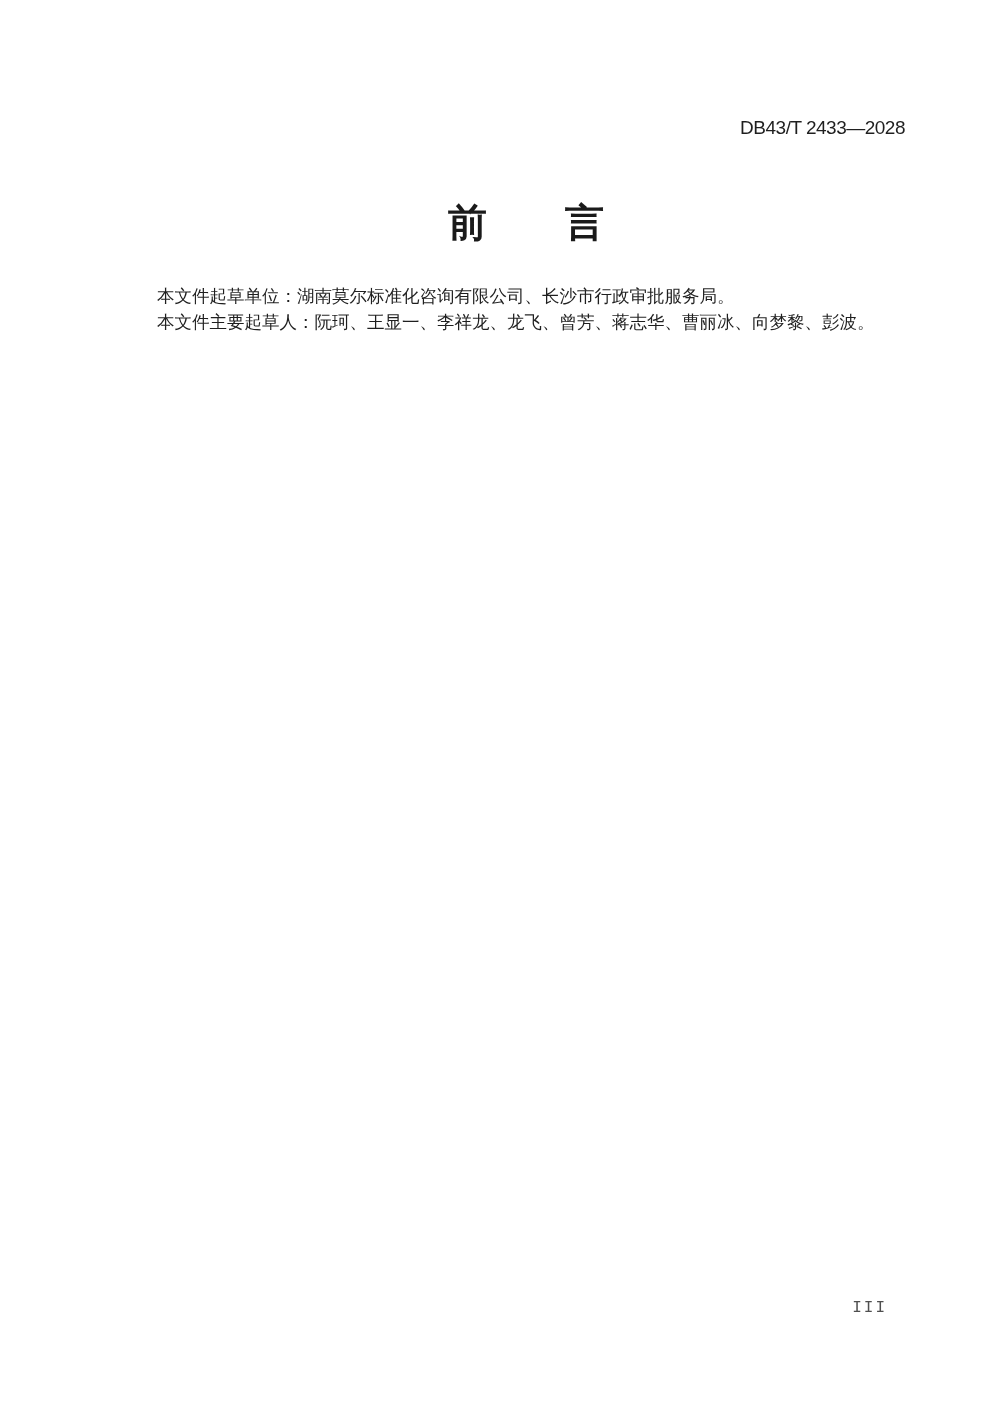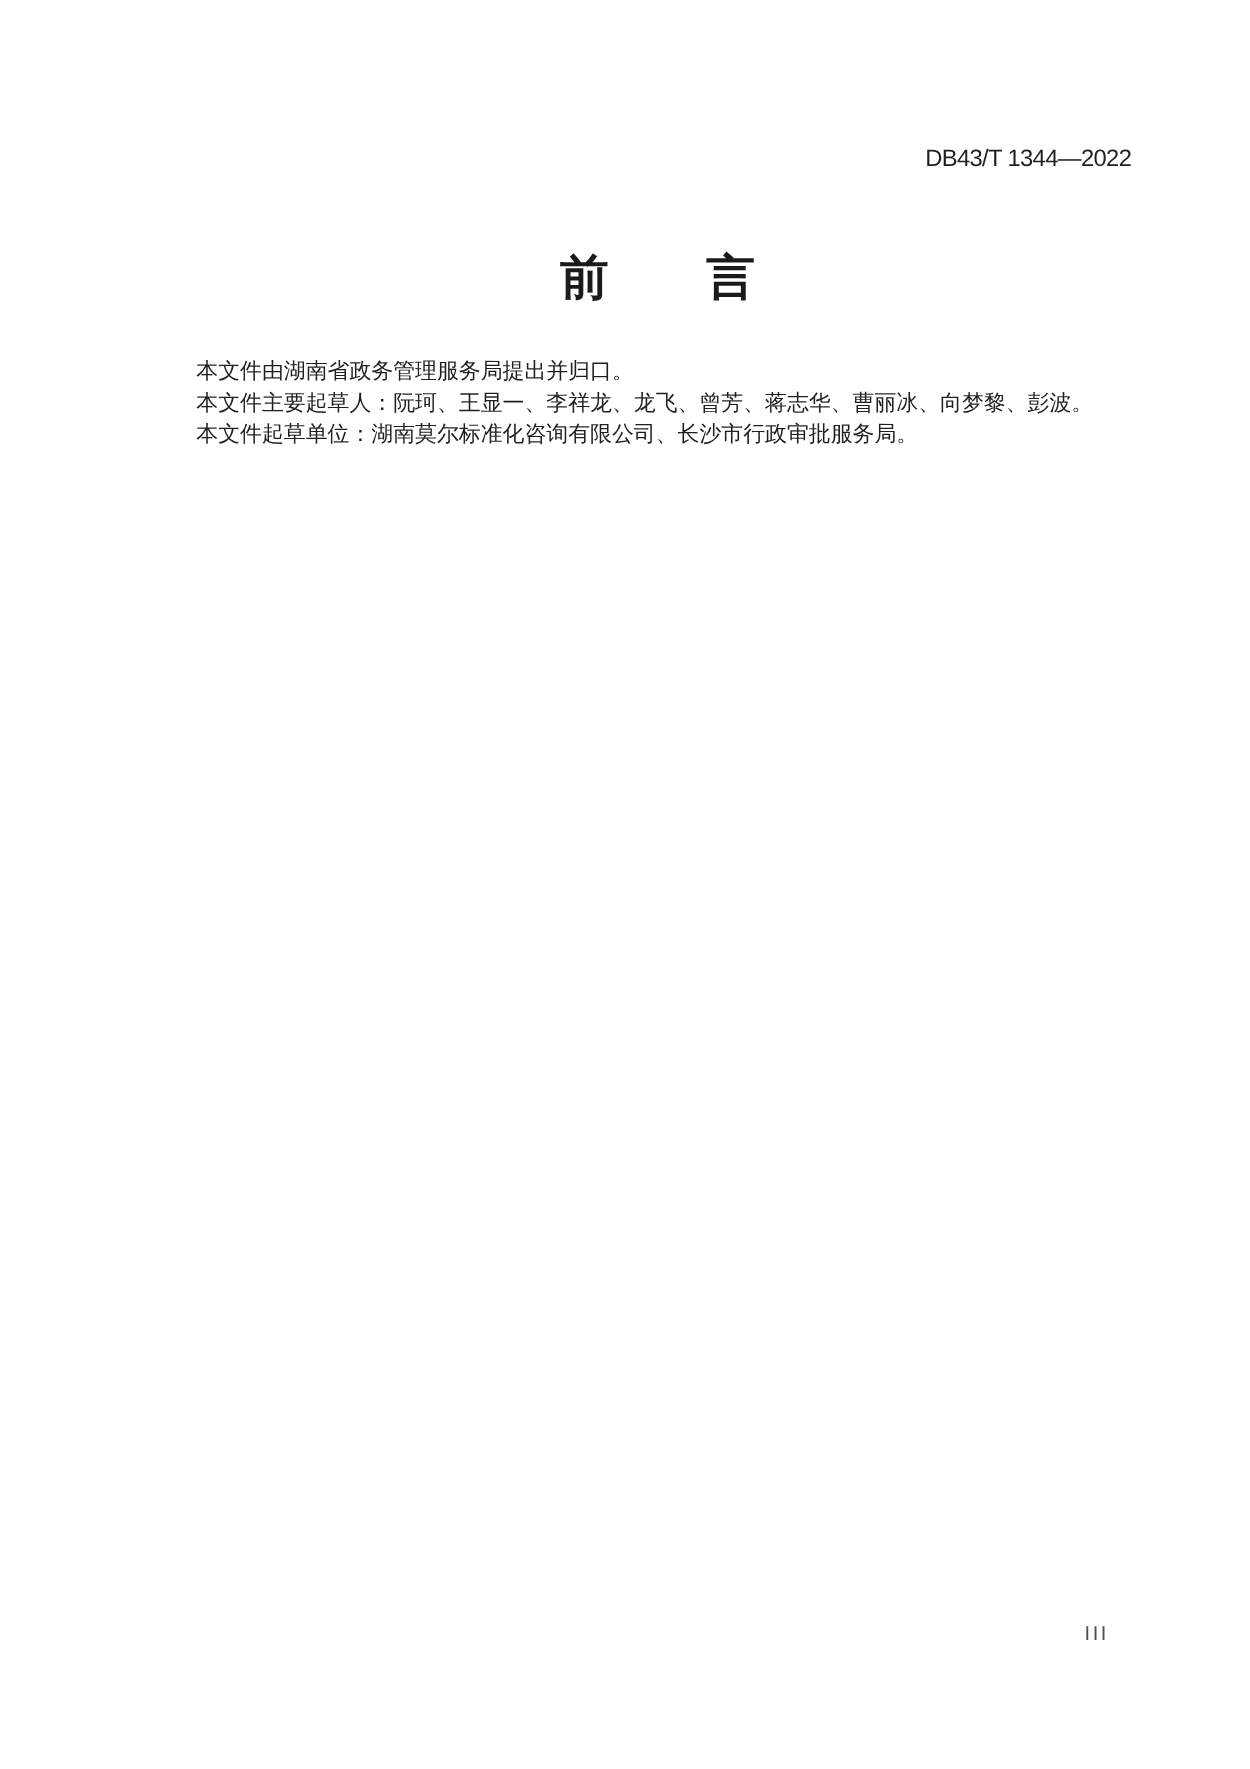--- a/index.html
+++ b/index.html
@@ -52,37 +52,36 @@
   }
   .body-text p {
     margin: 0;
     padding: 0;
     text-indent: 2em;
   }
   .page-number {
     position: absolute;
     top: 1299px;
     right: 113px;
-    font-family: Liberation Sans, sans-serif;
+    font-family: Liberation Mono, monospace;
     font-size: 16px;
     letter-spacing: 2px;
     color: #4f4f4f;
     margin-left: 32px;
   }
 </style>
 </head>
 <body>
 
 <div class="page">
 
-  <span class="doc-number">DB43/T 1344—2022</span>
+  <span class="doc-number">DB43/T 2433—2028</span>
 
   <h1 class="title">前　　言</h1>
 
   <div class="body-text">
-    <p>本文件由湖南省政务管理服务局提出并归口。</p>
+    <p>本文件起草单位：湖南莫尔标准化咨询有限公司、长沙市行政审批服务局。</p>
     <p>本文件主要起草人：阮珂、王显一、李祥龙、龙飞、曾芳、蒋志华、曹丽冰、向梦黎、彭波。</p>
-    <p>本文件起草单位：湖南莫尔标准化咨询有限公司、长沙市行政审批服务局。</p>
   </div>
 
   <span class="page-number">III</span>
 
 </div>
 
 </body></html>

